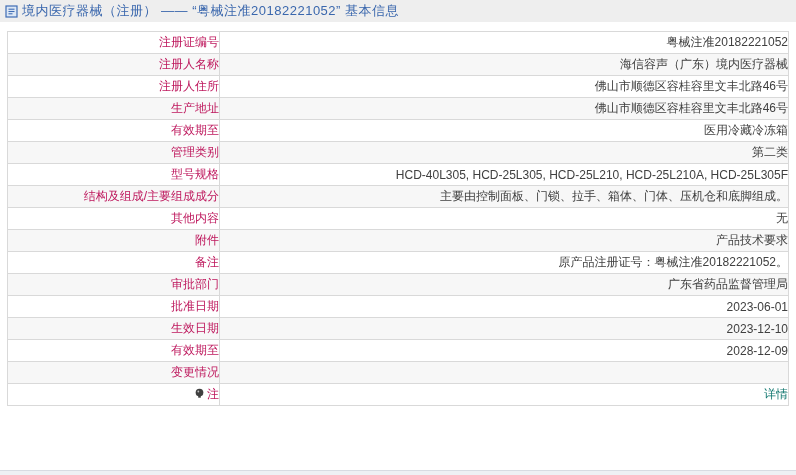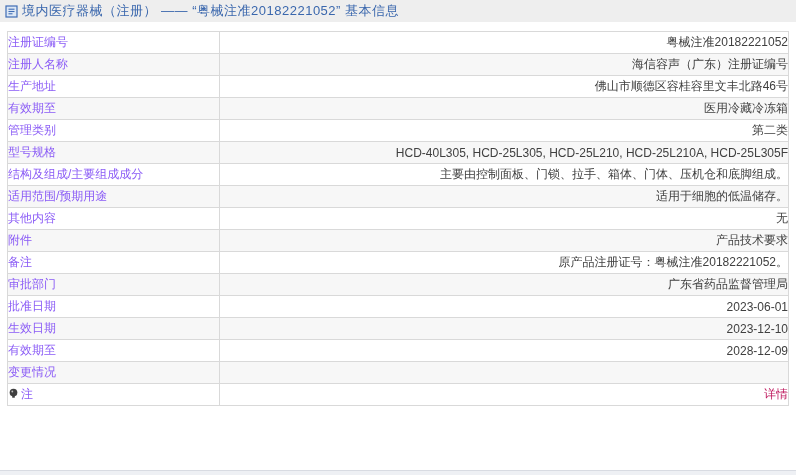--- a/index.html
+++ b/index.html
@@ -45,31 +45,31 @@
     vertical-align: middle;
     overflow: hidden;
     white-space: nowrap;
   }
   table.info-table { border: 1px solid #b9b9b9; }
   table.info-table tr:nth-child(even) td { background: #f7f7f7; }
   table.info-table tr:nth-child(odd) td { background: #ffffff; }
 
   td.label-cell {
     width: 211px;
-    text-align: left;
+    text-align: right;
     padding-right: 10px;
-    color: #8b5cf6;
+    color: #be185d;
   }
   td.value-cell {
     text-align: right;
     padding-left: 10px;
     color: #404040;
   }
   .detail-link {
-    color: #be185d;
+    color: #0f766e;
     text-decoration: none;
     cursor: pointer;
   }
   .note-icon {
     display: inline-block;
     vertical-align: -1px;
     margin-right: 2px;
   }
 
   
@@ -100,45 +100,45 @@
   </div>
 
   <table class="info-table">
     <tbody>
       <tr>
         <td class="label-cell">注册证编号</td>
         <td class="value-cell">粤械注准20182221052</td>
       </tr>
       <tr>
         <td class="label-cell">注册人名称</td>
-        <td class="value-cell">海信容声（广东）注册证编号</td>
+        <td class="value-cell">海信容声（广东）境内医疗器械</td>
+      </tr>
+      <tr>
+        <td class="label-cell">注册人住所</td>
+        <td class="value-cell">佛山市顺德区容桂容里文丰北路46号</td>
       </tr>
       <tr>
         <td class="label-cell">生产地址</td>
         <td class="value-cell">佛山市顺德区容桂容里文丰北路46号</td>
       </tr>
       <tr>
         <td class="label-cell">有效期至</td>
         <td class="value-cell">医用冷藏冷冻箱</td>
       </tr>
       <tr>
         <td class="label-cell">管理类别</td>
         <td class="value-cell">第二类</td>
       </tr>
       <tr>
         <td class="label-cell">型号规格</td>
         <td class="value-cell">HCD-40L305, HCD-25L305, HCD-25L210, HCD-25L210A, HCD-25L305F</td>
       </tr>
       <tr>
         <td class="label-cell">结构及组成/主要组成成分</td>
         <td class="value-cell">主要由控制面板、门锁、拉手、箱体、门体、压机仓和底脚组成。</td>
-      </tr>
-      <tr>
-        <td class="label-cell">适用范围/预期用途</td>
-        <td class="value-cell">适用于细胞的低温储存。</td>
       </tr>
       <tr>
         <td class="label-cell">其他内容</td>
         <td class="value-cell">无</td>
       </tr>
       <tr>
         <td class="label-cell">附件</td>
         <td class="value-cell">产品技术要求</td>
       </tr>
       <tr>

